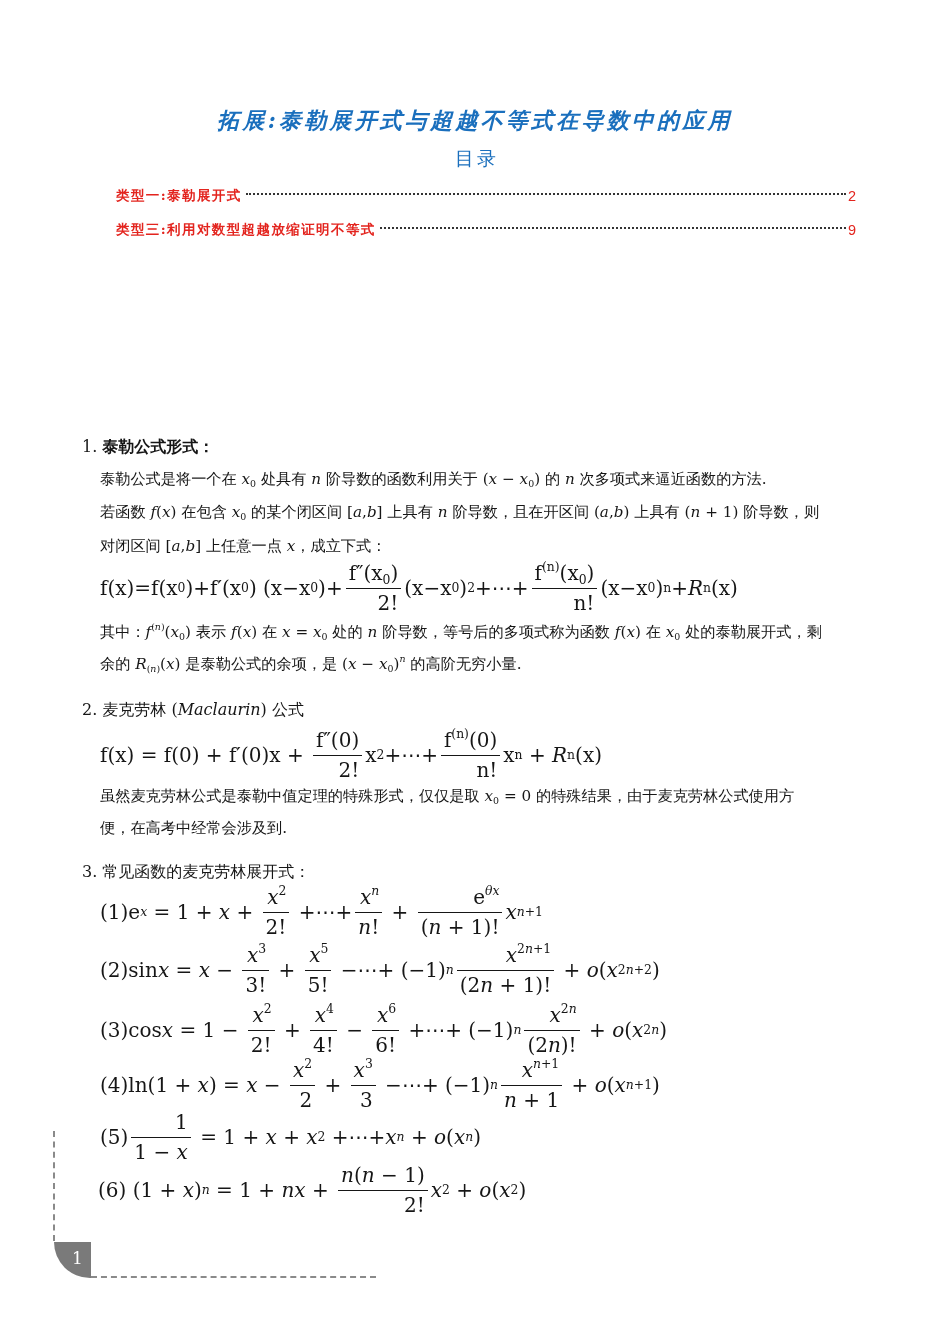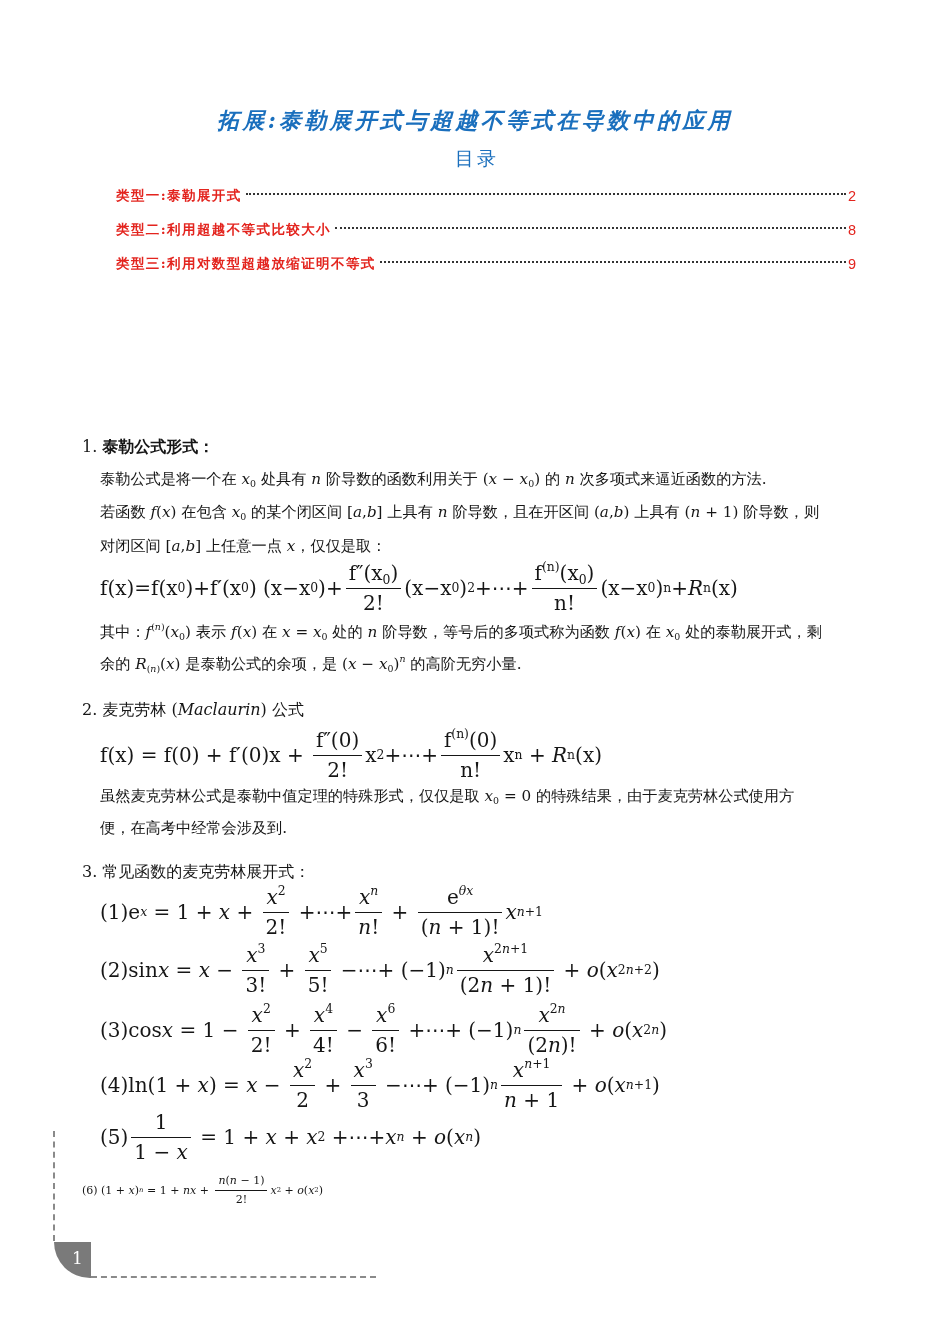--- a/index.html
+++ b/index.html
@@ -18,29 +18,29 @@
               color: #e3241e; font-size: 13.5px; letter-spacing: 1.4px; cursor: pointer; }
   .toc-item:nth-child(3) { margin-bottom: 13px; }
   .toc-label { font-weight: bold; }
   .toc-leader { flex: 1; border-bottom: 2px dotted #333; margin: 0 2px 4px 4px; height: 0; }
   .toc-page { font-family: "Liberation Sans", sans-serif; font-size: 14.5px; letter-spacing: 0; }
 
   .h { left: 82px; font-size: 16px; line-height: 20px; text-align: center; }
   .h .bold { font-weight: bold; }
   .p { left: 100px; font-size: 15.2px; line-height: 20px; }
   .formula { left: 100px; height: 52px; display: flex; align-items: center; font-size: 20px; }
-  .formula.small { font-size: 11px; left: 82px; }
+  .formula.small { font-size: 20px; left: 98px; }
 
   .t { white-space: pre; }
   .mi { font-style: italic; white-space: pre; }
   .bold { font-weight: bold; }
   .sup { font-size: 0.62em; vertical-align: 0.75em; line-height: 0; white-space: pre; }
   .sub { font-size: 0.62em; vertical-align: -0.3em; line-height: 0; white-space: pre; }
   .frac { display: inline-flex; flex-direction: column; vertical-align: middle;
-          text-align: center; margin: 16px 3px; line-height: 1.25; }
+          text-align: right; margin: 16px 3px; line-height: 1.25; }
   .num { border-bottom: 1px solid #161616; padding: 0 3px 2px; }
   .den { padding: 2px 3px 0; }
 
   .margin-rule { left: 53px; top: 1131px; height: 110px; width: 0;
                  border-left: 2px dashed #8a8a8a; }
   .page-badge { left: 54px; top: 1242px; width: 37px; height: 36px; background: #7a7a7a;
                 border-bottom-left-radius: 36px; }
   .page-num { position: absolute; left: 18px; top: 6px; color: #ffffff;
               font-family: "DejaVu Serif", serif; font-size: 17px; }
   .bottom-rule { left: 91px; top: 1276px; width: 285px; height: 0;
@@ -52,35 +52,30 @@
 <div class="abs doc-title">拓展:泰勒展开式与超越不等式在导数中的应用</div>
 <div class="abs toc-title">目录</div>
 
 <div class="abs toc">
   <div class="toc-item">
     <span class="toc-label">类型一:泰勒展开式</span>
     <span class="toc-leader"></span>
     <span class="toc-page">2</span>
   </div>
   <div class="toc-item">
-    <span class="toc-label">类型二:利用超越不等式比较大小</span>
-    <span class="toc-leader"></span>
-    <span class="toc-page">8</span>
-  </div>
-  <div class="toc-item">
     <span class="toc-label">类型三:利用对数型超越放缩证明不等式</span>
     <span class="toc-leader"></span>
     <span class="toc-page">9</span>
   </div>
 </div>
 
 <div class="abs h" style="top:437px"><span class="t">1. </span><span class="bold">泰勒公式形式：</span></div>
 <div class="abs p" style="top:469px"><span class="t">泰勒公式是将一个在 </span><span class="mi">x</span><span class="sub"><span class="t">0</span></span><span class="t"> 处具有 </span><span class="mi">n</span><span class="t"> 阶导数的函数利用关于 (</span><span class="mi">x</span><span class="t"> − </span><span class="mi">x</span><span class="sub"><span class="t">0</span></span><span class="t">) 的 </span><span class="mi">n</span><span class="t"> 次多项式来逼近函数的方法.</span></div>
 <div class="abs p" style="top:502px"><span class="t">若函数 </span><span class="mi">f</span><span class="t">(</span><span class="mi">x</span><span class="t">) 在包含 </span><span class="mi">x</span><span class="sub"><span class="t">0</span></span><span class="t"> 的某个闭区间 [</span><span class="mi">a</span><span class="t">,</span><span class="mi">b</span><span class="t">] 上具有 </span><span class="mi">n</span><span class="t"> 阶导数，且在开区间 (</span><span class="mi">a</span><span class="t">,</span><span class="mi">b</span><span class="t">) 上具有 (</span><span class="mi">n</span><span class="t"> + 1) 阶导数，则</span></div>
-<div class="abs p" style="top:536px"><span class="t">对闭区间 [</span><span class="mi">a</span><span class="t">,</span><span class="mi">b</span><span class="t">] 上任意一点 </span><span class="mi">x</span><span class="t">，仅仅是取：</span></div>
+<div class="abs p" style="top:536px"><span class="t">对闭区间 [</span><span class="mi">a</span><span class="t">,</span><span class="mi">b</span><span class="t">] 上任意一点 </span><span class="mi">x</span><span class="t">，成立下式：</span></div>
 <div class="abs formula" style="top:562px">
     <span class="t">f(x)=f(x</span>
     <span class="sub"><span class="t">0</span></span>
     <span class="t">)+f′(x</span>
     <span class="sub"><span class="t">0</span></span>
     <span class="t">) (x−x</span>
     <span class="sub"><span class="t">0</span></span>
     <span class="t">)+</span>
     <span class="frac">
       <span class="num"><span class="t">f″(x</span><span class="sub"><span class="t">0</span></span><span class="t">)</span></span>

